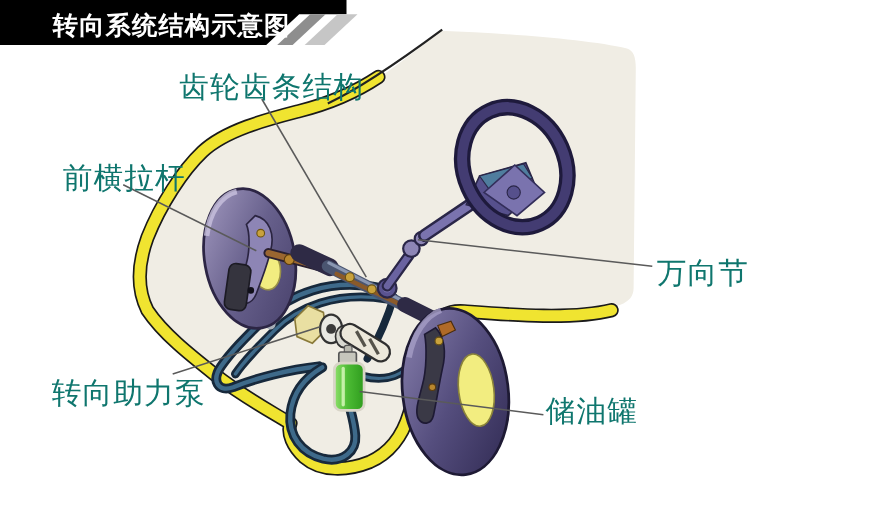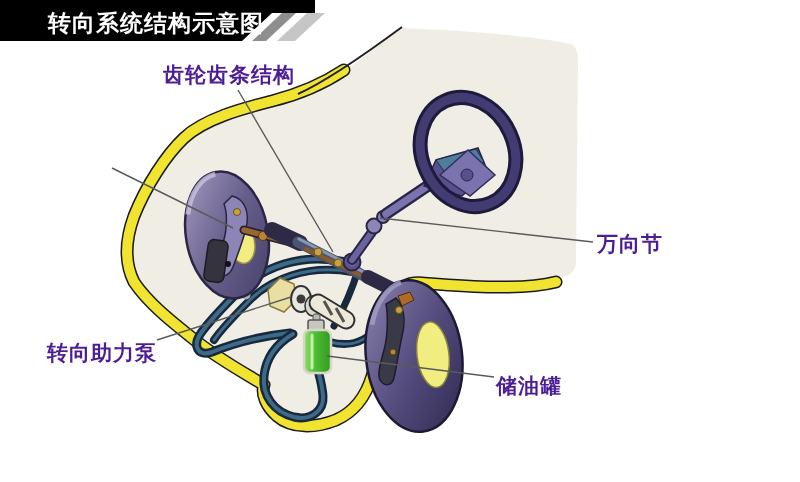--- a/index.html
+++ b/index.html
@@ -7,28 +7,28 @@
     position:relative;width:800px;height:482px;background:#ffffff;overflow:hidden;
     font-family:"Liberation Sans","DejaVu Sans",sans-serif;
   }
   .scene{position:absolute;left:0;top:0;}
   .banner-text{
     position:absolute;left:8px;top:8px;width:230px;height:30px;
     color:#ffffff;font-size:23px;font-weight:bold;line-height:30px;
     letter-spacing:1px;white-space:nowrap;margin-left:40px;
   }
   .part-label{
-    position:absolute;color:#4c1d95;font-size:21px;font-weight:bold;
+    position:absolute;color:#0f766e;font-size:27px;font-weight:normal;
     letter-spacing:1px;white-space:nowrap;
   }
   .lbl-rack{left:163px;top:61px;}
   .lbl-tierod{left:57px;top:144px;}
   .lbl-ujoint{left:597px;top:230px;}
   .lbl-pump{left:47px;top:339px;}
-  .lbl-reservoir{left:496px;top:372px;}
+  .lbl-reservoir{left:496px;top:356px;}
 </style>
 </head>
 <body>
 
 <div class="stage">
 
   <svg class="scene" width="800" height="482" viewBox="0 0 800 482">
     <defs>
       <linearGradient id="gTL" x1="0" y1="0" x2="1" y2="1">
         <stop offset="0" stop-color="#a79ec4"></stop>
@@ -187,16 +187,17 @@
     <g>
       <path d="M 0,0 H 315 V 13 H 272 L 242,41 H 0 Z" fill="#000000"></path>
       <path d="M 252,41 L 282,13 L 296,13 L 266,41 Z" fill="#8e8e8e"></path>
       <path d="M 277,41 L 307,13 L 325,13 L 295,41 Z" fill="#c6c6c6"></path>
     </g>
   </svg>
 
   <div class="banner-text">转向系统结构示意图</div>
 
   <div class="part-label lbl-rack">齿轮齿条结构</div>
+  <div class="part-label lbl-tierod">前横拉杆</div>
   <div class="part-label lbl-pump">转向助力泵</div>
   <div class="part-label lbl-ujoint">万向节</div>
   <div class="part-label lbl-reservoir">储油罐</div>
 </div>
 
 </body></html>

